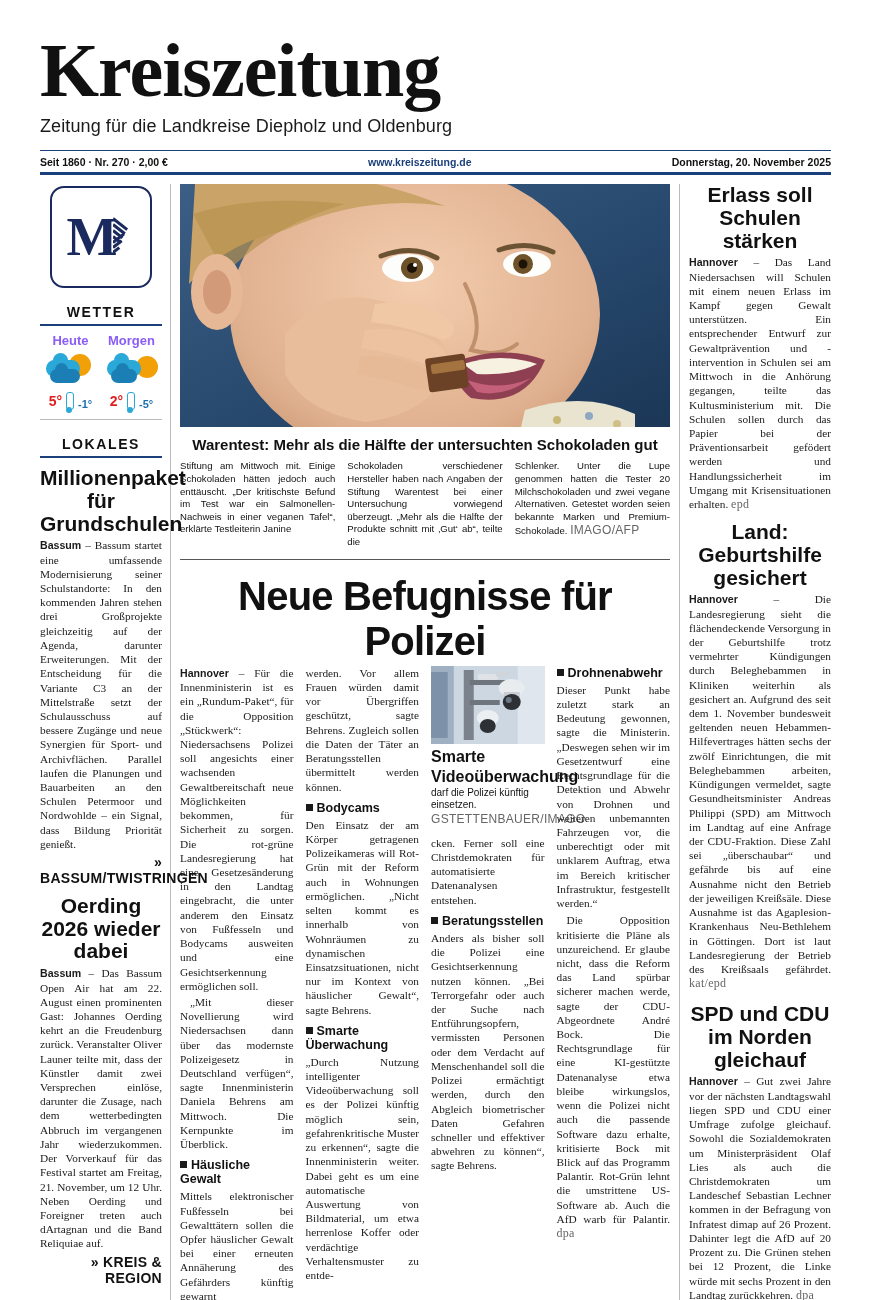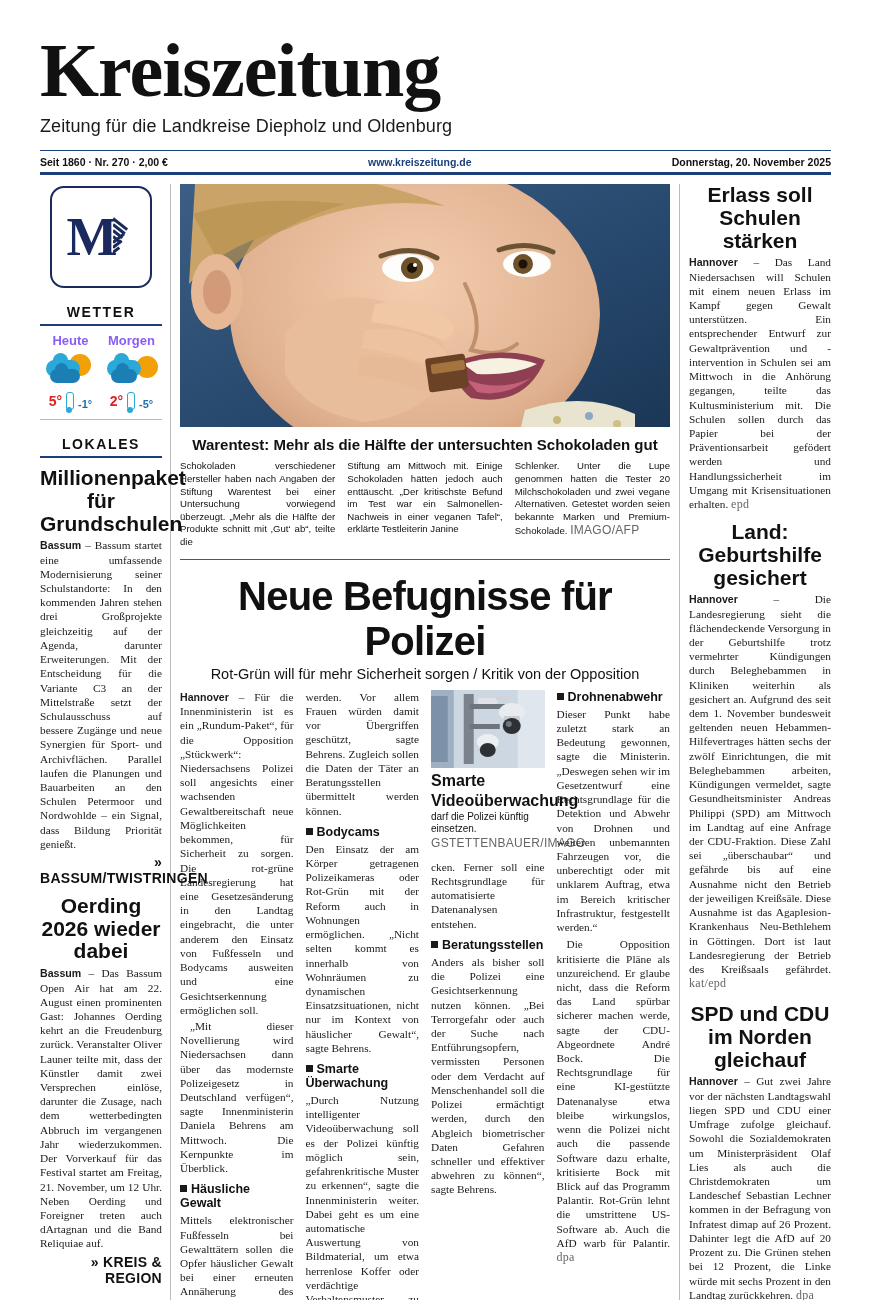--- a/index.html
+++ b/index.html
@@ -391,44 +391,43 @@
           <path d="M360 226 Q420 206 470 230 L470 243 L356 243 Z" fill="#e8e4cf"></path>
           <circle cx="392" cy="236" r="4" fill="#c8b878"></circle>
             <circle cx="424" cy="232" r="4" fill="#8fa8c2"></circle>
           <circle cx="452" cy="240" r="4" fill="#d0c088"></circle>
         </svg>
       </div>
 
       <div class="photo-caption-head">Warentest: Mehr als die Hälfte der untersuchten Schokoladen gut</div>
 
       <div class="three-col">
+        <div class="cap-txt">Stiftung am Mittwoch mit. Einige Schokoladen hätten jedoch auch enttäuscht. „Der kritischste Befund im Test war ein Salmonellen-Nachweis in einer veganen Tafel“, erklärte Testleiterin Janine</div>
         <div class="cap-txt">Schokoladen verschiedener Hersteller haben nach Angaben der Stiftung Warentest bei einer Untersuchung vorwiegend überzeugt. „Mehr als die Hälfte der Produkte schnitt mit ‚Gut‘ ab“, teilte die</div>
-        <div class="cap-txt">Stiftung am Mittwoch mit. Einige Schokoladen hätten jedoch auch enttäuscht. „Der kritischste Befund im Test war ein Salmonellen-Nachweis in einer veganen Tafel“, erklärte Testleiterin Janine</div>
         <div class="cap-txt"><span>Schlenker. Unter die Lupe genommen hatten die Tester 20 Milchschokoladen und zwei vegane Alternativen. Getestet worden seien bekannte Marken und Premium-Schokolade.</span> <span class="credit">IMAGO/AFP</span></div>
       </div>
 
       <div class="hr-sec-dark"></div>
 
       <div>
         <div class="main-head">Neue Befugnisse für Polizei</div>
-        <div class="main-sub">Rot-Grün will für mehr Sicherheit sorgen / Kritik von der Opposition</div>
 
         <div class="cols3">
 
           <div class="c">
             <p class="body-txt"><b class="place">Hannover</b> <span>– Für die Innenministerin ist es ein „Rundum-Paket“, für die Opposition „Stückwerk“: Niedersachsens Polizei soll angesichts einer wachsenden Gewaltbereitschaft neue Möglichkeiten bekommen, für Sicherheit zu sorgen. Die rot-grüne Landesregierung hat eine Gesetzesänderung in den Landtag eingebracht, die unter anderem den Einsatz von Fußfesseln und Bodycams ausweiten und eine Gesichtserkennung ermöglichen soll.</span></p>
             <p class="body-txt" style="text-indent:10px;margin-top:2px;">„Mit dieser Novellierung wird Niedersachsen dann über das modernste Polizeigesetz in Deutschland verfügen“, sagte Innenministerin Daniela Behrens am Mittwoch. Die Kernpunkte im Überblick.</p>
             <div class="sub-head"><span class="sq"></span><span>Häusliche Gewalt</span></div>
             <p class="body-txt">Mittels elektronischer Fußfesseln bei Gewalttätern sollen die Opfer häuslicher Gewalt bei einer erneuten Annäherung des Gefährders künftig gewarnt</p>
           </div>
 
           <div class="c">
             <p class="body-txt">werden. Vor allem Frauen würden damit vor Übergriffen geschützt, sagte Behrens. Zugleich sollen die Daten der Täter an Beratungsstellen übermittelt werden können.</p>
             <div class="sub-head"><span class="sq"></span><span>Bodycams</span></div>
-            <p class="body-txt">Den Einsatz der am Körper getragenen Polizeikameras oder Rot-Grün mit der Reform auch in Wohnungen ermöglichen. „Nicht selten kommt es innerhalb von Wohnräumen zu dynamischen Einsatzsituationen, nicht nur im Kontext von häuslicher Gewalt“, sagte Behrens.</p>
+            <p class="body-txt">Den Einsatz der am Körper getragenen Polizeikameras will Rot-Grün mit der Reform auch in Wohnungen ermöglichen. „Nicht selten kommt es innerhalb von Wohnräumen zu dynamischen Einsatzsituationen, nicht nur im Kontext von häuslicher Gewalt“, sagte Behrens.</p>
             <div class="sub-head"><span class="sq"></span><span>Smarte Überwachung</span></div>
             <p class="body-txt">„Durch Nutzung intelligenter Videoüberwachung soll es der Polizei künftig möglich sein, gefahrenkritische Muster zu erkennen“, sagte die Innenministerin weiter. Dabei geht es um eine automatische Auswertung von Bildmaterial, um etwa herrenlose Koffer oder verdächtige Verhaltensmuster zu entde-</p>
           </div>
 
           <div class="c">
             <div class="photo photo-inline">
               <svg width="100%" height="100%" viewBox="0 0 160 78" preserveAspectRatio="xMidYMid slice">
                 <rect width="160" height="78" fill="#cdd7e2"></rect>
                 <rect x="0" y="0" width="46" height="78" fill="#9fb0c2"></rect>
                 <rect x="4" y="6" width="36" height="66" fill="#7d92a8"></rect>
@@ -440,21 +439,21 @@
                 <rect x="96" y="26" width="16" height="7" fill="#c8ced4"></rect>
                 <ellipse cx="104" cy="36" rx="9" ry="8" fill="#2d3136"></ellipse>
                 <ellipse cx="101" cy="34" rx="3" ry="3" fill="#6b7883"></ellipse>
                 <ellipse cx="80" cy="52" rx="11" ry="8" fill="#eceff2"></ellipse>
                 <ellipse cx="80" cy="60" rx="8" ry="7" fill="#2d3136"></ellipse>
                 <rect x="70" y="8" width="20" height="6" rx="2" fill="#dfe3e7"></rect>
                 <rect x="88" y="6" width="14" height="5" rx="2" fill="#cfd5da"></rect>
               </svg>
             </div>
             <div class="cap-small"><b class="cap-bold">Smarte Videoüberwachung</b> <span>darf die Polizei künftig einsetzen.</span> <span class="credit">GSTETTENBAUER/IMAGO</span></div>
-            <p class="body-txt" style="margin-top:9px;">cken. Ferner soll eine Rechtsgrundlage für automatisierte Datenanalysen entstehen.</p>
+            <p class="body-txt" style="margin-top:9px;">cken. Ferner soll eine Christdemokraten für automatisierte Datenanalysen entstehen.</p>
             <div class="sub-head"><span class="sq"></span><span>Beratungsstellen</span></div>
             <p class="body-txt">Anders als bisher soll die Polizei eine Gesichtserkennung nutzen können. „Bei Terrorgefahr oder auch der Suche nach Entführungsopfern, vermissten Personen oder dem Verdacht auf Menschenhandel soll die Polizei ermächtigt werden, durch den Abgleich biometrischer Daten Gefahren schneller und effektiver abwehren zu können“, sagte Behrens.</p>
           </div>
 
           <div class="c">
             <div class="sub-head" style="margin-top:0;"><span class="sq"></span><span>Drohnenabwehr</span></div>
             <p class="body-txt">Dieser Punkt habe zuletzt stark an Bedeutung gewonnen, sagte die Ministerin. „Deswegen sehen wir im Gesetzentwurf eine Rechtsgrundlage für die Detektion und Abwehr von Drohnen und weiteren unbemannten Fahrzeugen vor, die unberechtigt oder mit unklarem Auftrag, etwa im Bereich kritischer Infrastruktur, festgestellt werden.“</p>
             <p class="body-txt" style="text-indent:10px;margin-top:3px;"><span>Die Opposition kritisierte die Pläne als unzureichend. Er glaube nicht, dass die Reform das Land spürbar sicherer machen werde, sagte der CDU-Abgeordnete André Bock. Die Rechtsgrundlage für eine KI-gestützte Datenanalyse etwa bleibe wirkungslos, wenn die Polizei nicht auch die passende Software dazu erhalte, kritisierte Bock mit Blick auf das Programm Palantir. Rot-Grün lehnt die umstrittene US-Software ab. Auch die AfD warb für Palantir.</span> <span class="credit">dpa</span></p>
           </div>
         </div>

